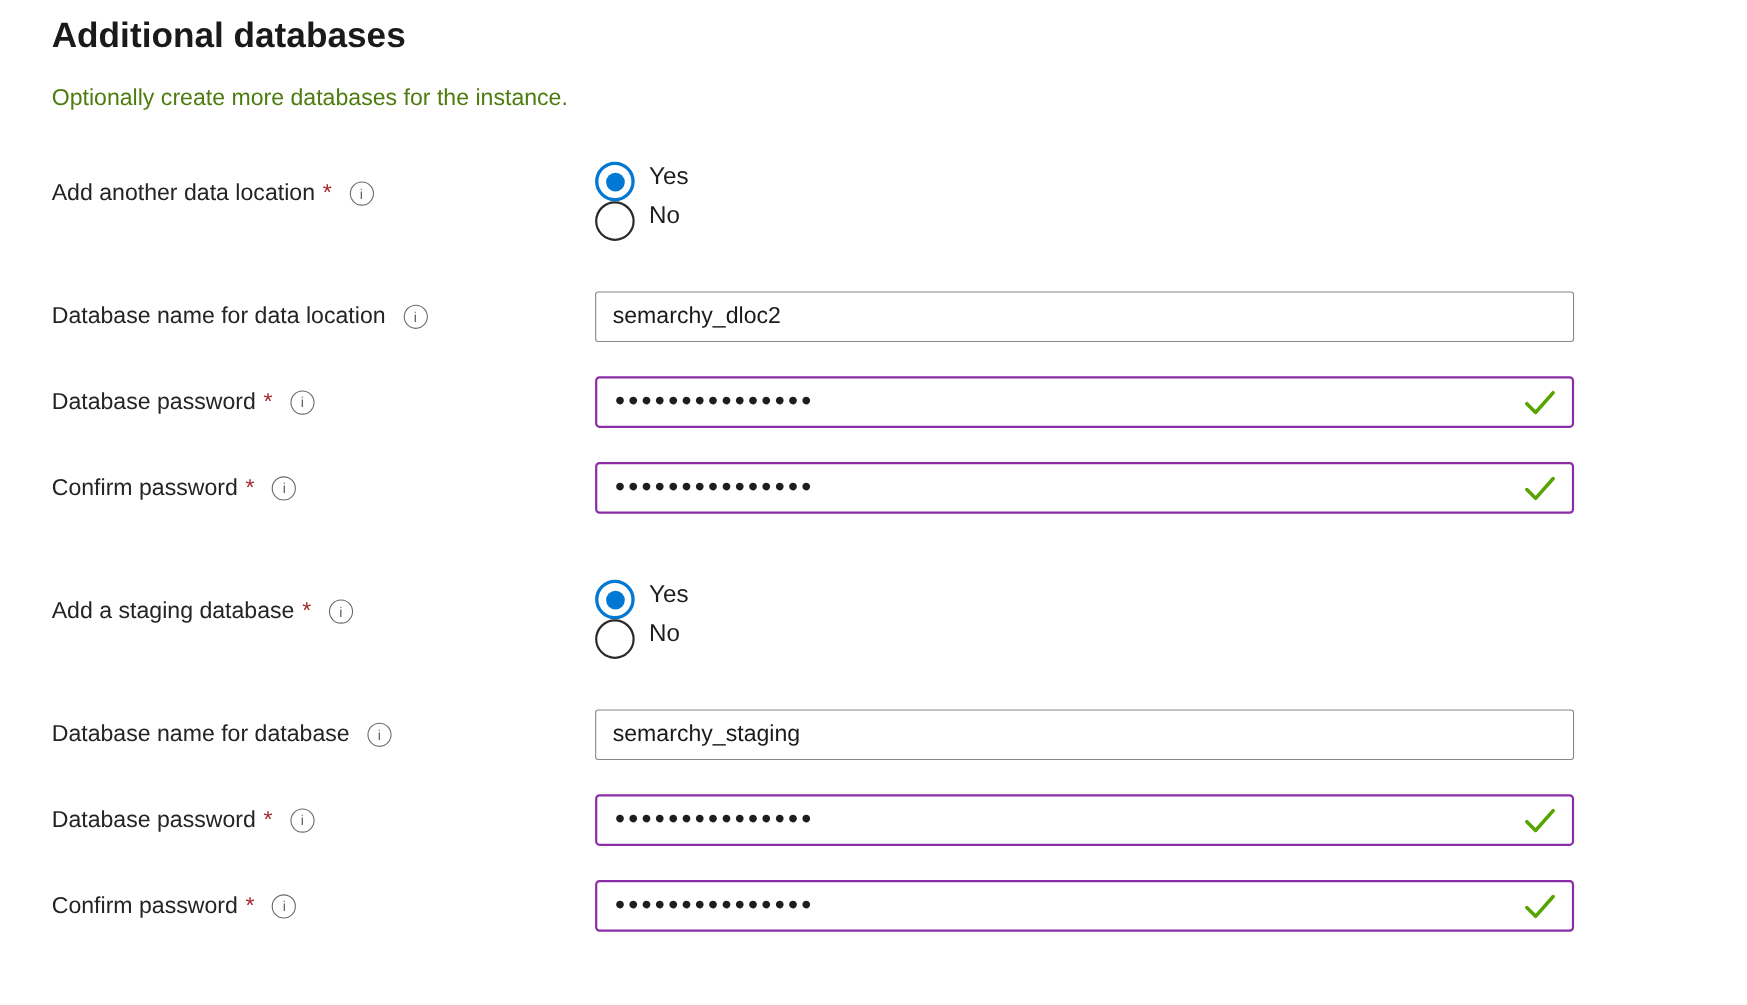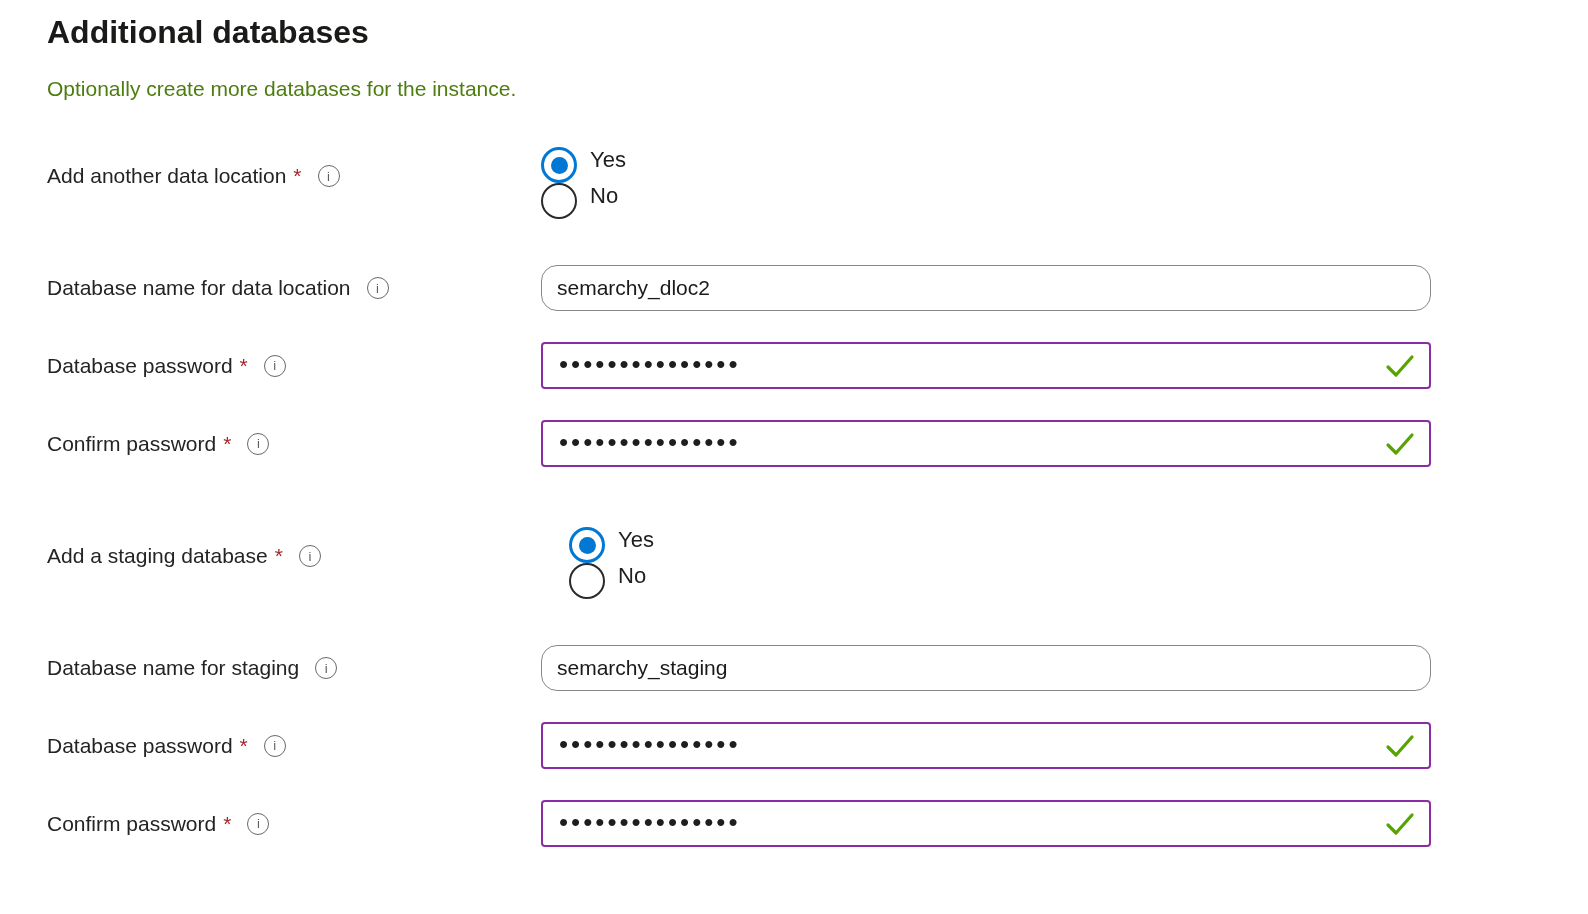--- a/index.html
+++ b/index.html
@@ -14,41 +14,41 @@
   .page-title{
     font-size:32px;font-weight:700;line-height:28px;margin:0;color:#1b1a19;
   }
   .page-subtitle{
     font-size:21px;line-height:26px;margin-top:30px;color:#4d7c0f;
   }
 
   .form{margin-top:45px;}
   .row{display:flex;margin-bottom:31px;}
   .radio-row{align-items:flex-start;margin-bottom:46px;}
-  .section-start{margin-top:60px;gap:28px;}
+  .section-start{margin-top:60px;}
 
   .label-col{
     width:494px;flex:none;display:flex;align-items:center;
     font-size:21px;line-height:26px;color:#252423;
   }
   .radio-row .label-col{margin-top:16px;}
   .req{color:var(--required-red,#a4262c);margin-left:7px;font-size:21px;}
   .info{
     width:22px;height:22px;flex:none;box-sizing:border-box;
     border:1.5px solid #6b6966;border-radius:50%;
     display:inline-flex;align-items:center;justify-content:center;
     font-size:13px;line-height:13px;color:#5f5d5b;margin-left:16px;
     cursor:default;
   }
 
   .control-col{width:890px;flex:none;}
 
   .text-input{
     width:100%;height:46px;box-sizing:border-box;
-    border:1.5px solid #8a8886;border-radius:16px;
+    border:1.5px solid #8a8886;border-radius:3px;
     font-family:"Liberation Sans", sans-serif;
     font-size:21px;color:#1b1a19;padding:0 15px;background:#fff;
     outline:none;
   }
 
   .password-field{
     width:100%;height:47px;box-sizing:border-box;
     border:2px solid var(--modified-purple,#8a2da5);border-radius:4px;
     display:flex;align-items:center;justify-content:space-between;
     padding:0 14px 0 16px;background:#fff;cursor:text;
@@ -180,21 +180,21 @@
           <label class="radio-opt">
             <span class="radio-circle"></span>
             <span class="radio-label">No</span>
           </label>
         </div>
       </div>
     </div>
 
     <div class="row">
       <div class="label-col">
-        <span class="label-text">Database name for staging</span>
+        <span class="label-text">Database name for database</span>
         <span class="info">
             <span>i</span>
           </span>
       </div>
       <div class="control-col">
         <input type="text" class="text-input" value="semarchy_staging" style="">
       </div>
     </div>
 
     <div class="row">

